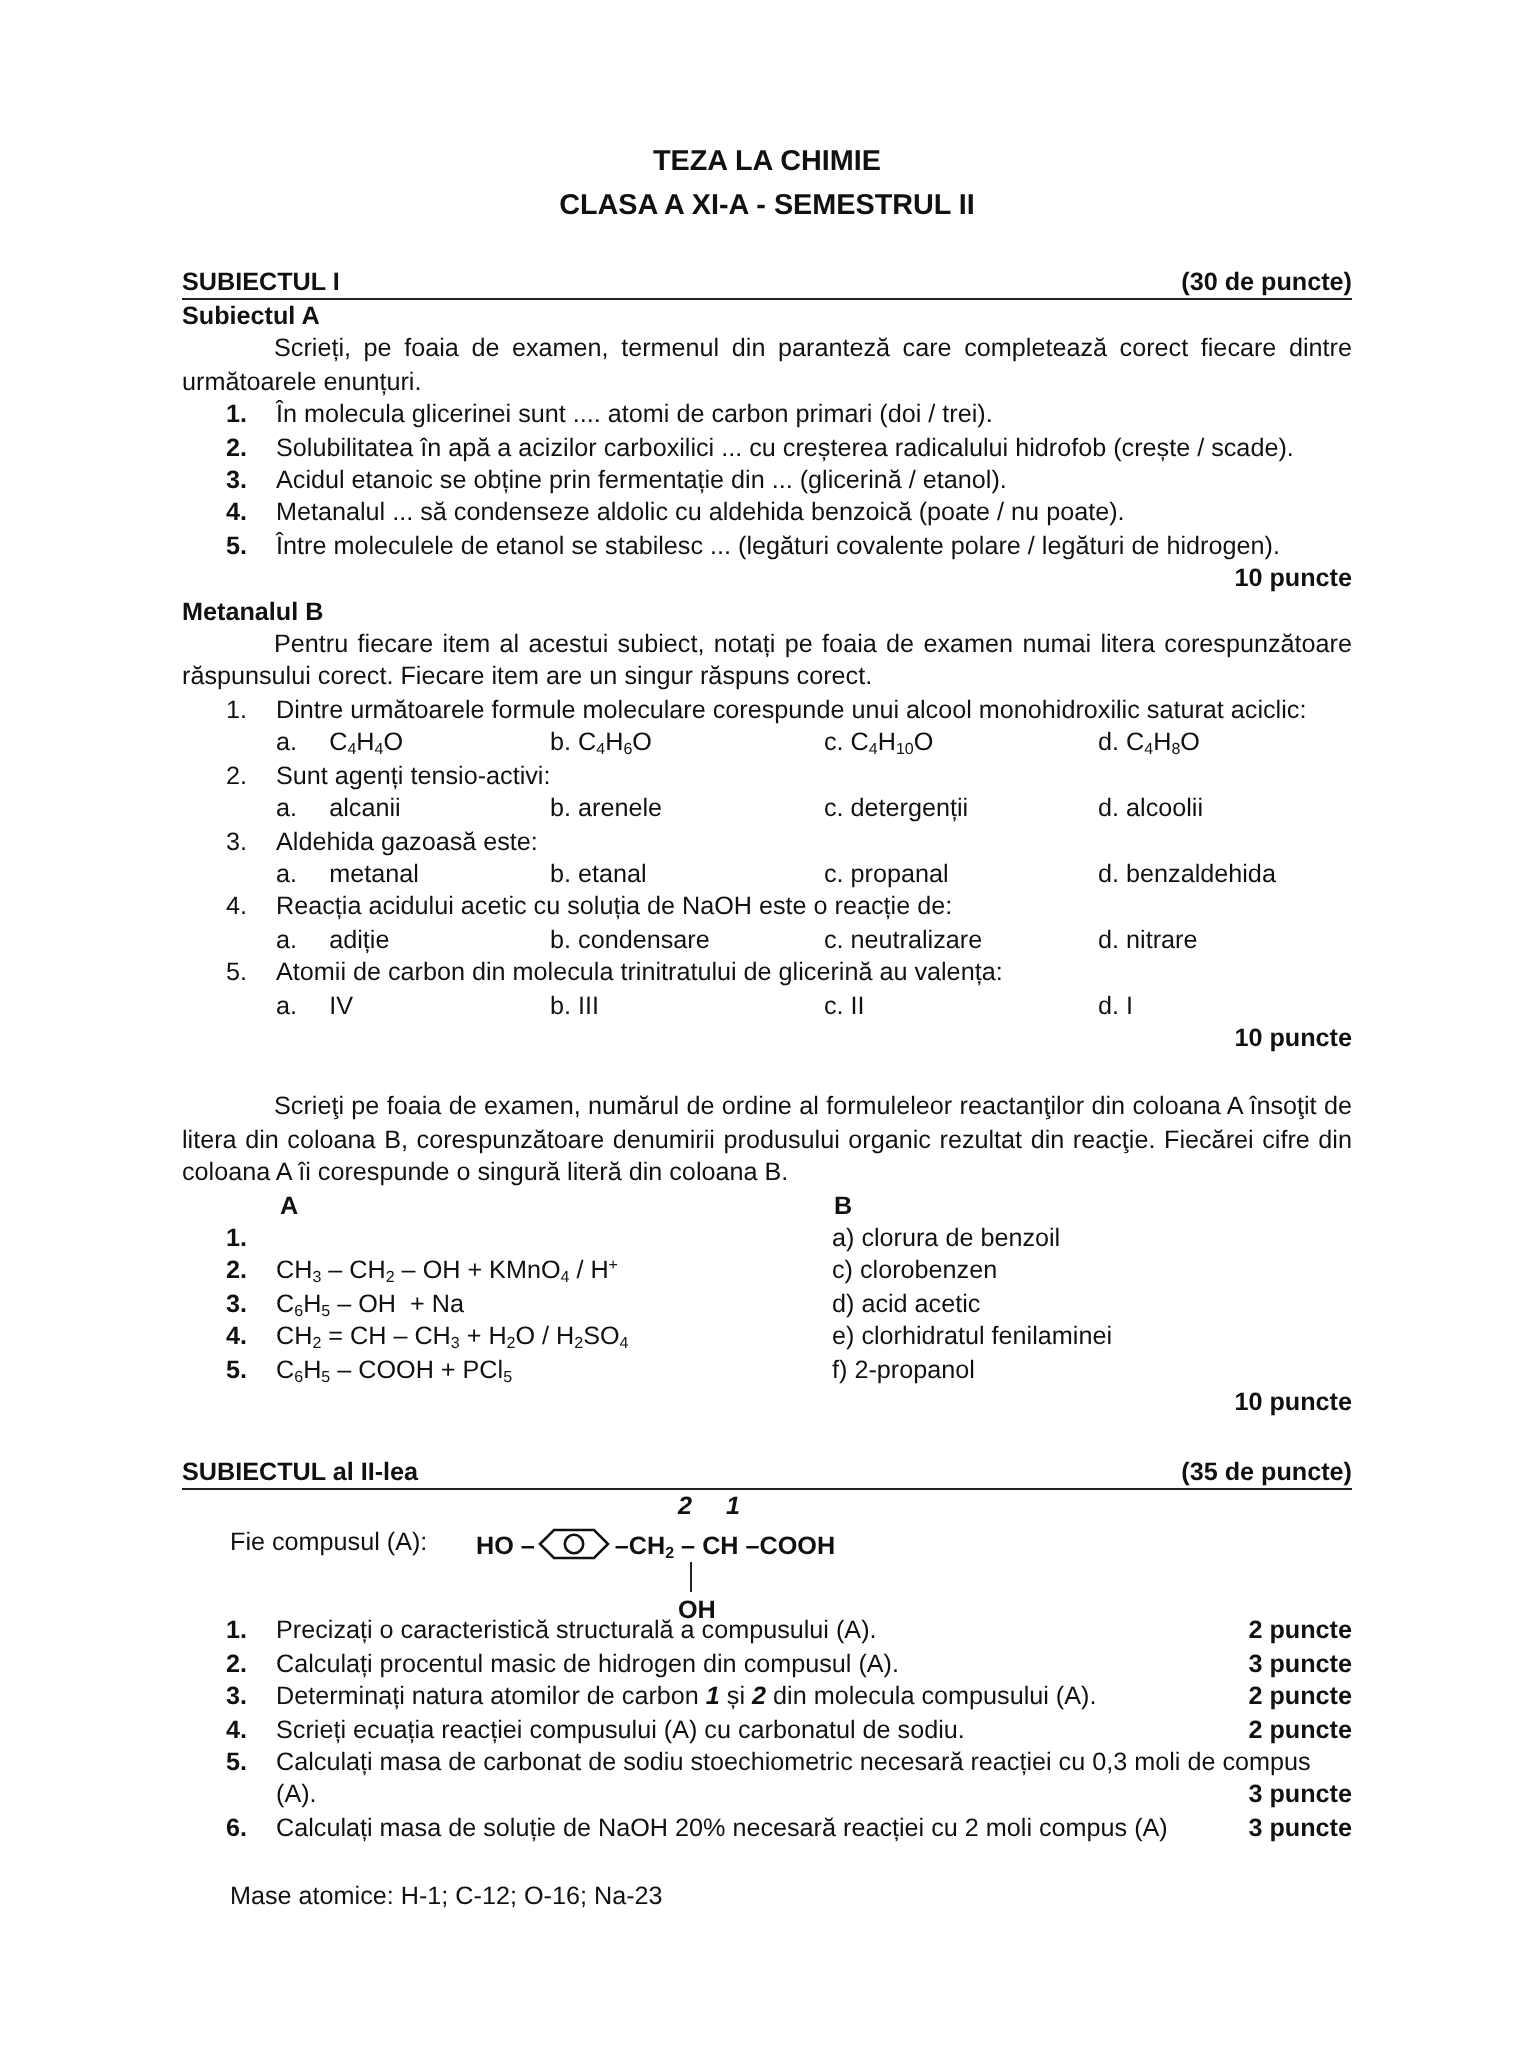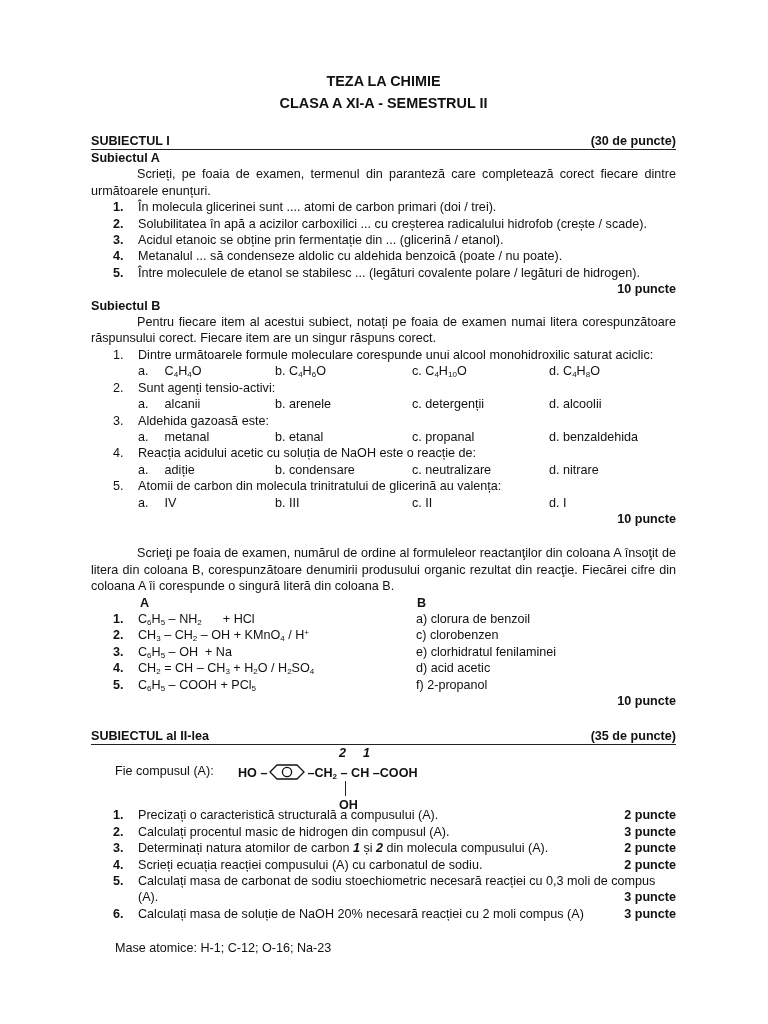--- a/index.html
+++ b/index.html
@@ -85,21 +85,21 @@
         <span class="num">4.</span>
         <span class="txt">Metanalul ... să condenseze aldolic cu aldehida benzoică (poate / nu poate).</span>
       </li>
     <li class="item">
         <span class="num">5.</span>
         <span class="txt">Între moleculele de etanol se stabilesc ... (legături covalente polare / legături de hidrogen).</span>
       </li>
   </ol>
   <div class="pts-line">10 puncte</div>
 
-  <div class="sub-title">Subiectul B</div>
+  <div class="sub-title">Metanalul B</div>
   <div class="para">Pentru fiecare item al acestui subiect, notați pe foaia de examen numai litera corespunzătoare răspunsului corect. Fiecare item are un singur răspuns corect.</div>
   <div id="subB-items">
       <div class="item plain-num">
         <span class="num">1.</span>
         <span class="txt">Dintre următoarele formule moleculare corespunde unui alcool monohidroxilic saturat aciclic:</span>
       </div>
       <div class="opts">
         <span class="opt"><span>a.</span><span style="white-space: pre;">  </span><span style="white-space: pre;">C</span><sub style="white-space: pre;">4</sub><span style="white-space: pre;">H</span><sub style="white-space: pre;">4</sub><span style="white-space: pre;">O</span></span>
         <span class="opt"><span>b.</span><span style="white-space: pre;"> </span><span style="white-space: pre;">C</span><sub style="white-space: pre;">4</sub><span style="white-space: pre;">H</span><sub style="white-space: pre;">6</sub><span style="white-space: pre;">O</span></span>
         <span class="opt"><span>c.</span><span style="white-space: pre;"> </span><span style="white-space: pre;">C</span><sub style="white-space: pre;">4</sub><span style="white-space: pre;">H</span><sub style="white-space: pre;">10</sub><span style="white-space: pre;">O</span></span>
@@ -152,21 +152,20 @@
 
   <div class="para">Scrieţi pe foaia de examen, numărul de ordine al formuleleor reactanţilor din coloana A însoţit de litera din coloana B, corespunzătoare denumirii produsului organic rezultat din reacţie. Fiecărei cifre din coloana A îi corespunde o singură literă din coloana B.</div>
   <div class="cols-head">
     <span class="a">A</span>
     <span>B</span>
   </div>
   <div class="match">
     <div class="left" id="colA">
         <div class="item">
           <span class="num">1.</span>
-          <span class="txt"><span style="white-space: pre;">C</span><sub style="white-space: pre;">6</sub><span style="white-space: pre;">H</span><sub style="white-space: pre;">5</sub><span style="white-space: pre;"> – NH</span><sub style="white-space: pre;">2</sub><span style="white-space: pre;">      + HCl</span></span>
         </div>
         <div class="item">
           <span class="num">2.</span>
           <span class="txt"><span style="white-space: pre;">CH</span><sub style="white-space: pre;">3</sub><span style="white-space: pre;"> – CH</span><sub style="white-space: pre;">2</sub><span style="white-space: pre;"> – OH + KMnO</span><sub style="white-space: pre;">4</sub><span style="white-space: pre;"> / H</span><sup style="white-space: pre;">+</sup></span>
         </div>
         <div class="item">
           <span class="num">3.</span>
           <span class="txt"><span style="white-space: pre;">C</span><sub style="white-space: pre;">6</sub><span style="white-space: pre;">H</span><sub style="white-space: pre;">5</sub><span style="white-space: pre;"> – OH  + Na</span></span>
         </div>
         <div class="item">
@@ -174,22 +173,22 @@
           <span class="txt"><span style="white-space: pre;">CH</span><sub style="white-space: pre;">2</sub><span style="white-space: pre;"> = CH – CH</span><sub style="white-space: pre;">3</sub><span style="white-space: pre;"> + H</span><sub style="white-space: pre;">2</sub><span style="white-space: pre;">O / H</span><sub style="white-space: pre;">2</sub><span style="white-space: pre;">SO</span><sub style="white-space: pre;">4</sub></span>
         </div>
         <div class="item">
           <span class="num">5.</span>
           <span class="txt"><span style="white-space: pre;">C</span><sub style="white-space: pre;">6</sub><span style="white-space: pre;">H</span><sub style="white-space: pre;">5</sub><span style="white-space: pre;"> – COOH + PCl</span><sub style="white-space: pre;">5</sub></span>
         </div>
       </div>
     <div class="right" id="colB">
         <div>a) clorura de benzoil</div>
         <div>c) clorobenzen</div>
+        <div>d) acid acetic</div>
         <div>e) clorhidratul fenilaminei</div>
-        <div>d) acid acetic</div>
         <div>f) 2-propanol</div>
       </div>
   </div>
   <div class="pts-line">10 puncte</div>
 
   <div class="gap-l"></div>
 
   <div class="section-head">
     <span>SUBIECTUL al II-lea</span>
     <span>(35 de puncte)</span>

